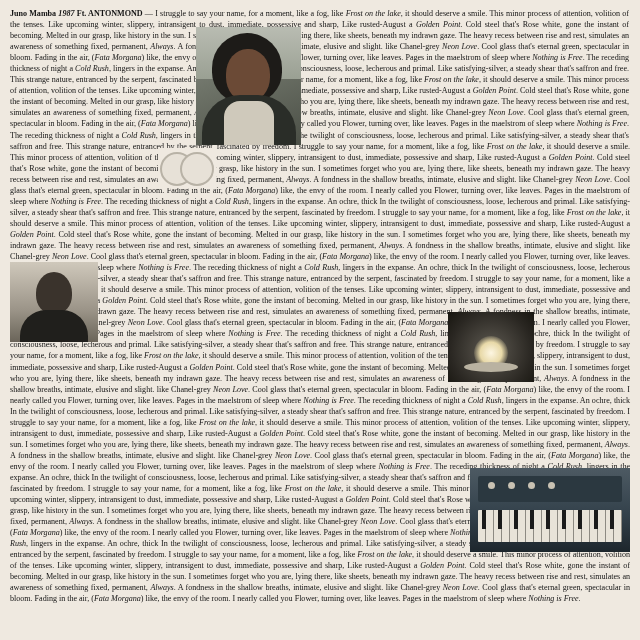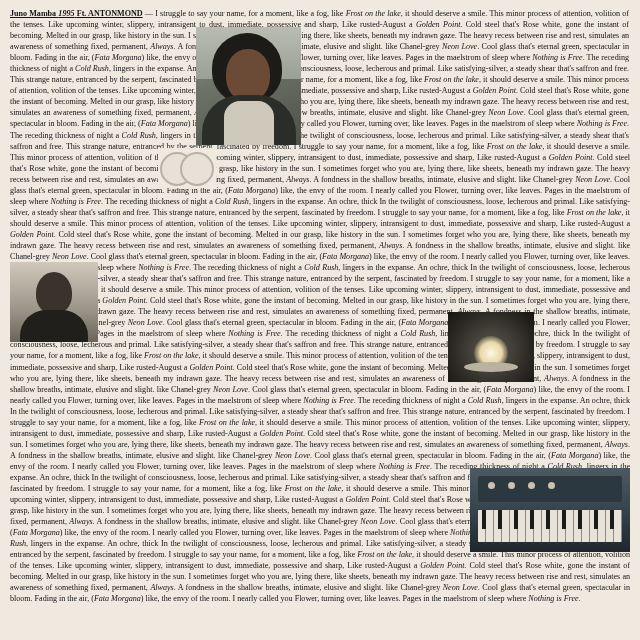--- a/index.html
+++ b/index.html
@@ -24,21 +24,20 @@
   #flow {
     font-size: 8.1px;
     line-height: 11.05px;
     text-align: justify;
     color: #141414;
     letter-spacing: -0.02px;
     hyphens: none;
   }
   #flow .hd {
     font-weight: bold;
-    text-decoration: underline;
   }
   #flow i {
     font-style: italic;
   }
   .figure {
     position: absolute;
     overflow: hidden;
   }
   
   .spacer {
@@ -209,16 +208,16 @@
     <div class="knob" style="left:58px"></div>
     <div class="knob" style="left:78px"></div>
     <div class="whites"></div>
     <div class="blacks"></div>
   </div>
 
   <div id="flow">
     
     <div class="spacer fl-right" style="height:130px;width:1px;shape-outside:none;"></div>
 
-    <span class="hd">Juno Mamba</span><span class="hd"> </span><span class="hd"><i>1995</i></span><span class="hd"> </span><span class="hd">Ft. ANTONMOND</span>
+    <span class="hd">Juno Mamba</span><span class="hd"> </span><span class="hd"><i>1987</i></span><span class="hd"> </span><span class="hd">Ft. ANTONMOND</span>
     <span>— I struggle to say your name, for a moment, like a fog, like <i>Frost on the lake</i>, it should deserve a smile. This minor process of attention, volition of the tenses. Like upcoming winter, slippery, intransigent to dust, immediate, possessive and sharp, Like rusted-August a <i>Golden Point</i>. Cold steel that's Rose white, gone the instant of becoming. Melted in our grasp, like history in the sun. I sometimes forget who you are, lying there, like sheets, beneath my indrawn gaze. The heavy recess between rise and rest, simulates an awareness of something fixed, permanent, <i>Always</i>. A fondness in the shallow breaths, intimate, elusive and slight. like Chanel-grey <i>Neon Love</i>. Cool glass that's eternal green, spectacular in bloom. Fading in the air, (<i>Fata Morgana</i>) like, the envy of the room. I nearly called you Flower, turning over, like leaves. Pages in the maelstrom of sleep where <i>Nothing is Free</i>. The receding thickness of night a <i>Cold Rush</i>, lingers in the expanse. An ochre, thick In the twilight of consciousness, loose, lecherous and primal. Like satisfying-silver, a steady shear that's saffron and free. This strange nature, entranced by the serpent, fascinated by freedom. I struggle to say your name, for a moment, like a fog, like <i>Frost on the lake</i>, it should deserve a smile. This minor process of attention, volition of the tenses. Like upcoming winter, slippery, intransigent to dust, immediate, possessive and sharp, Like rusted-August a <i>Golden Point</i>. Cold steel that's Rose white, gone the instant of becoming. Melted in our grasp, like history in the sun. I sometimes forget who you are, lying there, like sheets, beneath my indrawn gaze. The heavy recess between rise and rest, simulates an awareness of something fixed, permanent, <i>Always</i>. A fondness in the shallow breaths, intimate, elusive and slight. like Chanel-grey <i>Neon Love</i>. Cool glass that's eternal green, spectacular in bloom. Fading in the air, (<i>Fata Morgana</i>) like, the envy of the room. I nearly called you Flower, turning over, like leaves. Pages in the maelstrom of sleep where <i>Nothing is Free</i>. The receding thickness of night a <i>Cold Rush</i>, lingers in the expanse. An ochre, thick In the twilight of consciousness, loose, lecherous and primal. Like satisfying-silver, a steady shear that's saffron and free. This strange nature, entranced by the serpent, fascinated by freedom. I struggle to say your name, for a moment, like a fog, like <i>Frost on the lake</i>, it should deserve a smile. This minor process of attention, volition of the tenses. Like upcoming winter, slippery, intransigent to dust, immediate, possessive and sharp, Like rusted-August a <i>Golden Point</i>. Cold steel that's Rose white, gone the instant of becoming. Melted in our grasp, like history in the sun. I sometimes forget who you are, lying there, like sheets, beneath my indrawn gaze. The heavy recess between rise and rest, simulates an awareness of something fixed, permanent, <i>Always</i>. A fondness in the shallow breaths, intimate, elusive and slight. like Chanel-grey <i>Neon Love</i>. Cool glass that's eternal green, spectacular in bloom. Fading in the air, (<i>Fata Morgana</i>) like, the envy of the room. I nearly called you Flower, turning over, like leaves. Pages in the maelstrom of sleep where <i>Nothing is Free</i>. The receding thickness of night a <i>Cold Rush</i>, lingers in the expanse. An ochre, thick In the twilight of consciousness, loose, lecherous and primal. Like satisfying-silver, a steady shear that's saffron and free. This strange nature, entranced by the serpent, fascinated by freedom. I struggle to say your name, for a moment, like a fog, like <i>Frost on the lake</i>, it should deserve a smile. This minor process of attention, volition of the tenses. Like upcoming winter, slippery, intransigent to dust, immediate, possessive and sharp, Like rusted-August a <i>Golden Point</i>. Cold steel that's Rose white, gone the instant of becoming. Melted in our grasp, like history in the sun. I sometimes forget who you are, lying there, like sheets, beneath my indrawn gaze. The heavy recess between rise and rest, simulates an awareness of something fixed, permanent, <i>Always</i>. A fondness in the shallow breaths, intimate, elusive and slight. like Chanel-grey <i>Neon Love</i>. Cool glass that's eternal green, spectacular in bloom. Fading in the air, (<i>Fata Morgana</i>) like, the envy of the room. I nearly called you Flower, turning over, like leaves. Pages in the maelstrom of sleep where <i>Nothing is Free</i>. The receding thickness of night a <i>Cold Rush</i>, lingers in the expanse. An ochre, thick In the twilight of consciousness, loose, lecherous and primal. Like satisfying-silver, a steady shear that's saffron and free. This strange nature, entranced by the serpent, fascinated by freedom. I struggle to say your name, for a moment, like a fog, like <i>Frost on the lake</i>, it should deserve a smile. This minor process of attention, volition of the tenses. Like upcoming winter, slippery, intransigent to dust, immediate, possessive and sharp, Like rusted-August a <i>Golden Point</i>. Cold steel that's Rose white, gone the instant of becoming. Melted in our grasp, like history in the sun. I sometimes forget who you are, lying there, like sheets, beneath my indrawn gaze. The heavy recess between rise and rest, simulates an awareness of something fixed, permanent, <i>Always</i>. A fondness in the shallow breaths, intimate, elusive and slight. like Chanel-grey <i>Neon Love</i>. Cool glass that's eternal green, spectacular in bloom. Fading in the air, (<i>Fata Morgana</i>) like, the envy of the room. I nearly called you Flower, turning over, like leaves. Pages in the maelstrom of sleep where <i>Nothing is Free</i>. The receding thickness of night a <i>Cold Rush</i>, lingers in the expanse. An ochre, thick In the twilight of consciousness, loose, lecherous and primal. Like satisfying-silver, a steady shear that's saffron and free. This strange nature, entranced by the serpent, fascinated by freedom. I struggle to say your name, for a moment, like a fog, like <i>Frost on the lake</i>, it should deserve a smile. This minor process of attention, volition of the tenses. Like upcoming winter, slippery, intransigent to dust, immediate, possessive and sharp, Like rusted-August a <i>Golden Point</i>. Cold steel that's Rose white, gone the instant of becoming. Melted in our grasp, like history in the sun. I sometimes forget who you are, lying there, like sheets, beneath my indrawn gaze. The heavy recess between rise and rest, simulates an awareness of something fixed, permanent, <i>Always</i>. A fondness in the shallow breaths, intimate, elusive and slight. like Chanel-grey <i>Neon Love</i>. Cool glass that's eternal green, spectacular in bloom. Fading in the air, (<i>Fata Morgana</i>) like, the envy of the room. I nearly called you Flower, turning over, like leaves. Pages in the maelstrom of sleep where <i>Nothing is Free</i>. The receding thickness of night a <i>Cold Rush</i>, lingers in the expanse. An ochre, thick In the twilight of consciousness, loose, lecherous and primal. Like satisfying-silver, a steady shear that's saffron and free. This strange nature, entranced by the serpent, fascinated by freedom. I struggle to say your name, for a moment, like a fog, like <i>Frost on the lake</i>, it should deserve a smile. This minor process of attention, volition of the tenses. Like upcoming winter, slippery, intransigent to dust, immediate, possessive and sharp, Like rusted-August a <i>Golden Point</i>. Cold steel that's Rose white, gone the instant of becoming. Melted in our grasp, like history in the sun. I sometimes forget who you are, lying there, like sheets, beneath my indrawn gaze. The heavy recess between rise and rest, simulates an awareness of something fixed, permanent, <i>Always</i>. A fondness in the shallow breaths, intimate, elusive and slight. like Chanel-grey <i>Neon Love</i>. Cool glass that's eternal green, spectacular in bloom. Fading in the air, (<i>Fata Morgana</i>) like, the envy of the room. I nearly called you Flower, turning over, like leaves. Pages in the maelstrom of sleep where <i>Nothing is Free</i>. The receding thickness of night a <i>Cold Rush</i>, lingers in the expanse. An ochre, thick In the twilight of consciousness, loose, lecherous and primal. Like satisfying-silver, a steady shear that's saffron and free. This strange nature, entranced by the serpent, fascinated by freedom. I struggle to say your name, for a moment, like a fog, like <i>Frost on the lake</i>, it should deserve a smile. This minor process of attention, volition of the tenses. Like upcoming winter, slippery, intransigent to dust, immediate, possessive and sharp, Like rusted-August a <i>Golden Point</i>. Cold steel that's Rose white, gone the instant of becoming. Melted in our grasp, like history in the sun. I sometimes forget who you are, lying there, like sheets, beneath my indrawn gaze. The heavy recess between rise and rest, simulates an awareness of something fixed, permanent, <i>Always</i>. A fondness in the shallow breaths, intimate, elusive and slight. like Chanel-grey <i>Neon Love</i>. Cool glass that's eternal green, spectacular in bloom. Fading in the air, (<i>Fata Morgana</i>) like, the envy of the room. I nearly called you Flower, turning over, like leaves. Pages in the maelstrom of sleep where <i>Nothing is Free</i>. The receding thickness of night a <i>Cold Rush</i>, lingers in the expanse. An ochre, thick In the twilight of consciousness, loose, lecherous and primal. Like satisfying-silver, a steady shear that's saffron and free. This strange nature, entranced by the serpent, fascinated by freedom. I struggle to say your name, for a moment, like a fog, like <i>Frost on the lake</i>, it should deserve a smile. This minor process of attention, volition of the tenses. Like upcoming winter, slippery, intransigent to dust, immediate, possessive and sharp, Like rusted-August a <i>Golden Point</i>. Cold steel that's Rose white, gone the instant of becoming. Melted in our grasp, like history in the sun. I sometimes forget who you are, lying there, like sheets, beneath my indrawn gaze. The heavy recess between rise and rest, simulates an awareness of something fixed, permanent, <i>Always</i>. A fondness in the shallow breaths, intimate, elusive and slight. like Chanel-grey <i>Neon Love</i>. Cool glass that's eternal green, spectacular in bloom. Fading in the air, (<i>Fata Morgana</i>) like, the envy of the room. I nearly called you Flower, turning over, like leaves. Pages in the maelstrom of sleep where <i>Nothing is Free</i>.</span>
   </div>
 </div>
 
 </body></html>

